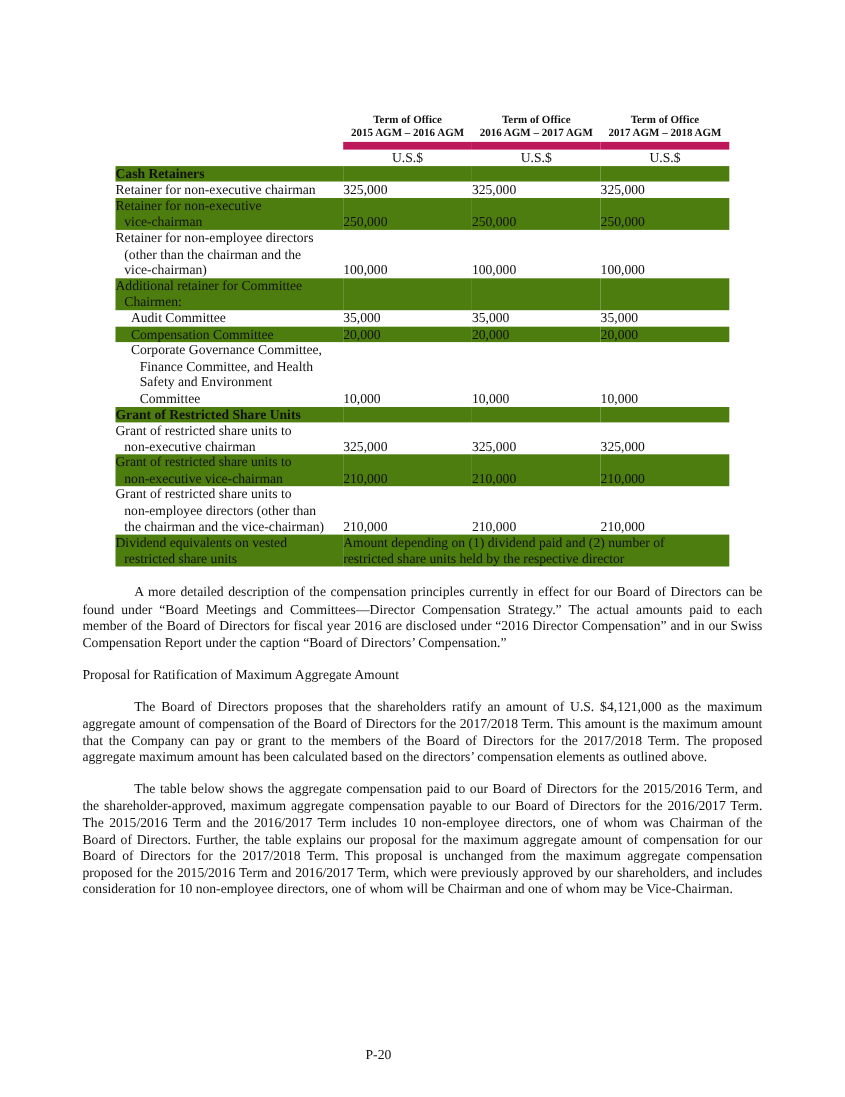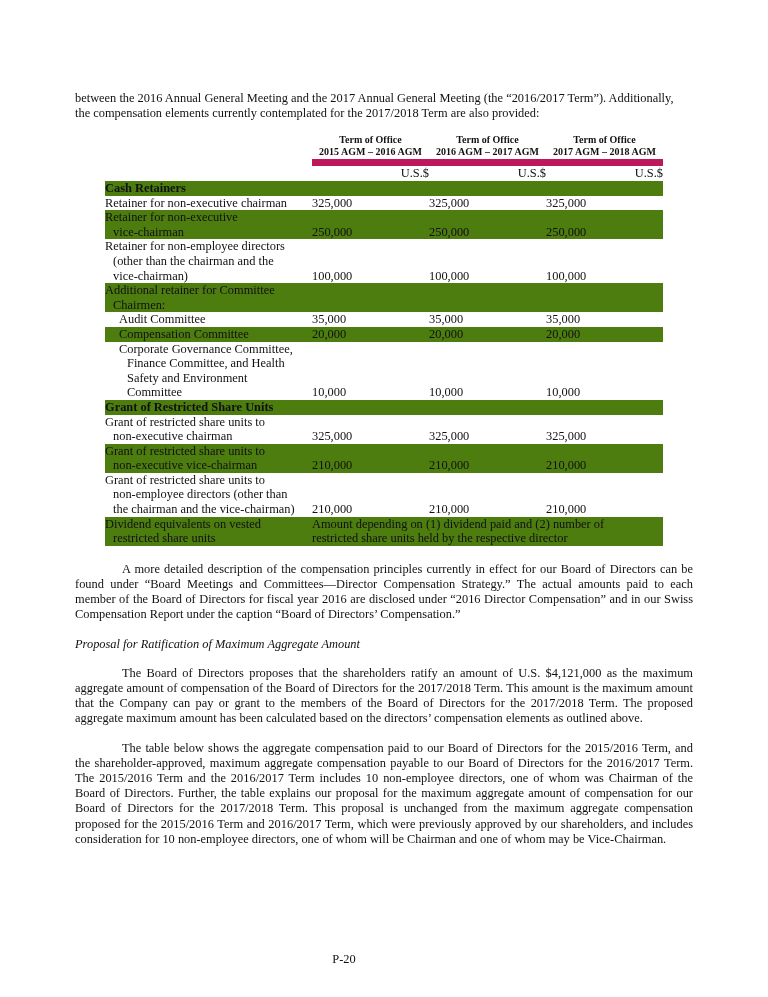--- a/index.html
+++ b/index.html
@@ -6,60 +6,56 @@
   body {
     width: 768px; height: 997px; position: relative; overflow: hidden;
     font-family: "Liberation Serif", "DejaVu Serif", serif;
     color: #111;
     font-size: 12.4px;
   }
   .page { position: absolute; left: 75px; top: 91px; width: 618px; }
   p { margin: 0; line-height: 15.2px; text-align: justify; }
   .intro { text-align: left; }
   .indent { text-indent: 47px; }
-  .italic-heading { font-style: italic; margin-top: 12px; }
+  .italic-heading { margin-top: 12px; }
   .para { margin-top: 14px; }
 
   table.comp {
     margin-top: 13px; margin-left: 30px;
     border-collapse: collapse; width: 558px;
     font-size: 12.4px; line-height: 14.6px;
   }
   table.comp td, table.comp th { padding: 0; vertical-align: bottom; }
   th.colhead {
     font-weight: bold; font-size: 10px; line-height: 12px;
     text-align: center; padding: 0 3px; margin-top: 28px;
   }
   th.colhead .range {
     display: block; border-bottom: 7px solid #be185d; padding-bottom: 1px;
   }
-  th.unit { font-weight: normal; font-size: 12.4px; text-align: right; padding-top: 1px; }
+  th.unit { font-weight: normal; font-size: 12.4px; text-align: center; padding-top: 1px; }
   td.label { width: 207px; }
   td.num { width: 117px; padding-left: 0; }
   td.num1 { padding-left: 30px; }
   td.num2 { padding-left: 40px; }
   td.num3 { padding-left: 67px; }
   tr.shade td { background: #4d7c0f; }
   td.section { font-weight: bold; }
   .l1 { padding-left: 8px; }
   .l2 { padding-left: 14px; }
   .l3 { padding-left: 22px; text-align: right; }
   .bold { font-weight: normal; margin-top: 40px; }
   td.span-text { padding-left: 2px; }
 
   .pagenum { position: absolute; left: 0; width: 688px; top: 952px; text-align: center; font-size: 12.4px; }
 </style>
 </head>
 <body>
 
 <div class="page">
-  <p class="intro">
-    <span>between the 2016 Annual General Meeting and the 2017 Annual General Meeting (the “2016/2017 Term”). Additionally,</span><br>
-    <span>the compensation elements currently contemplated for the 2017/2018 Term are also provided:</span>
-  </p>
 
   <table class="comp">
     <thead>
       <tr>
         <th></th>
         <th class="colhead">
           <span>Term of Office</span>
           <span class="range">2015 AGM – 2016 AGM</span>
         </th>
         <th class="colhead">

